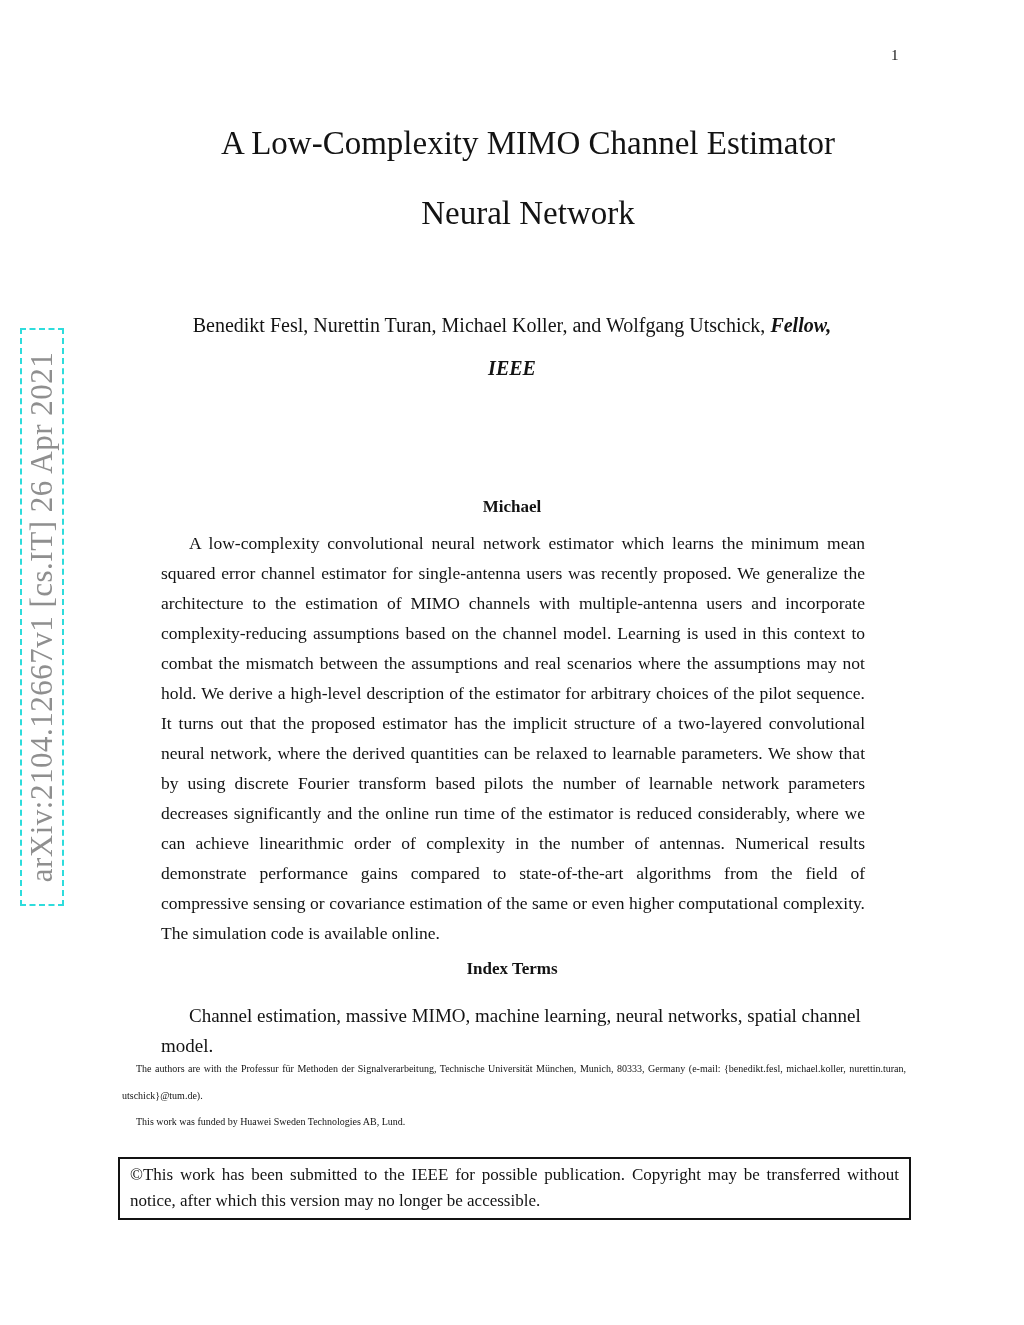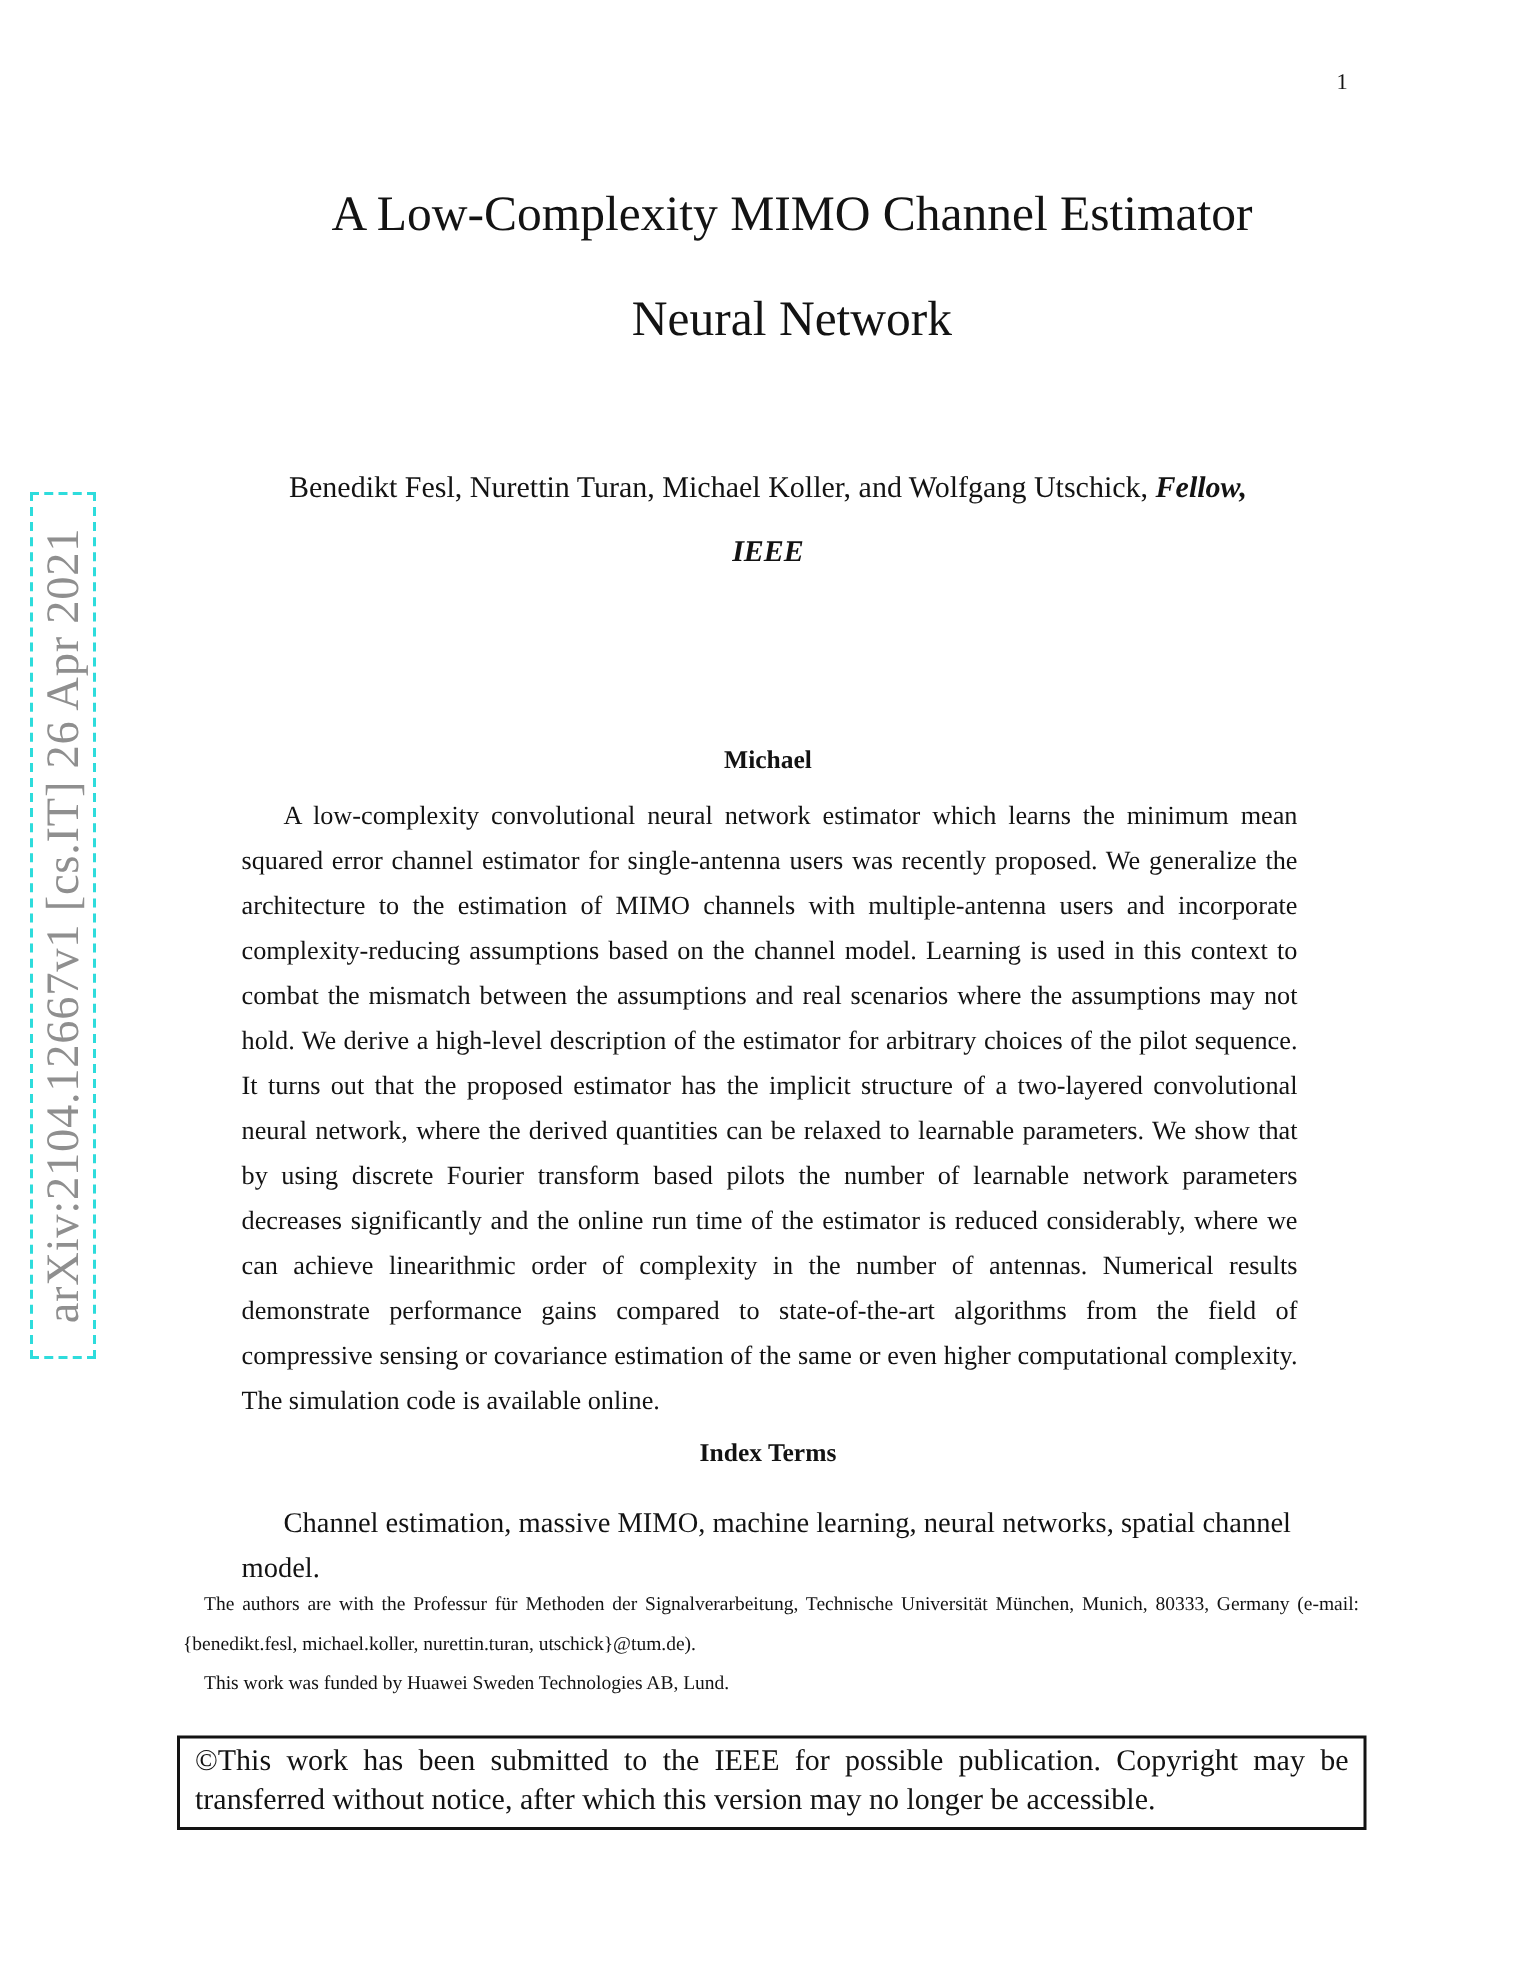--- a/index.html
+++ b/index.html
@@ -107,41 +107,41 @@
     font-size: 19px;
     line-height: 30px;
     text-indent: 28px;
   }
 
   .footnotes {
     position: absolute;
     top: 1056px;
     left: 122px;
     width: 784px;
-    font-size: 13px;
+    font-size: 10px;
   }
   .footnotes p {
     margin: 0;
     line-height: 26.5px;
     text-indent: 14px;
     text-align: justify;
   }
   .footnotes p:last-child { text-align: left; }
 
   .submit-box {
     position: absolute;
     top: 1157px;
     left: 118px;
     width: 793px;
     border: 2px solid #131313;
     padding: 3px 10px 5px 10px;
   }
   .submit-box p {
     margin: 0;
-    font-size: 20px;
+    font-size: 17px;
     line-height: 25.5px;
     text-align: justify;
   }
 </style>
 </head>
 <body>
 
 <div class="page">
 
   <div class="page-number">1</div>

